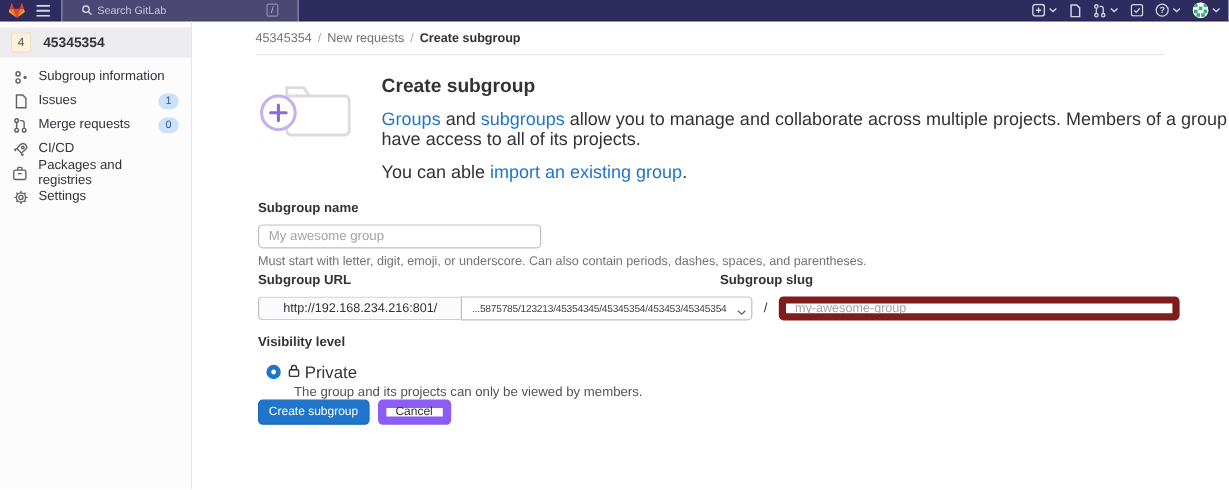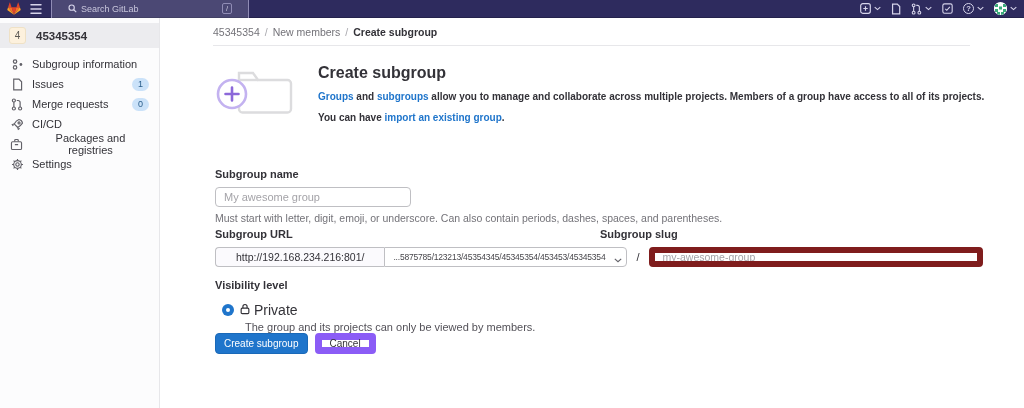--- a/index.html
+++ b/index.html
@@ -43,47 +43,47 @@
     padding:0 9px; gap:10px; cursor:pointer;
   }
   .group-avatar {
     width:17px; height:17px; background:#fdf1dd; border:1px solid #efe1c6; border-radius:3px;
     display:flex; align-items:center; justify-content:center; font-size:10px; color:#5c5954;
   }
   .group-name { font-size:11.5px; font-weight:bold; color:#333238; }
   .menu { margin-top:6px; }
   .menu-item {
     height:20px; display:flex; align-items:center; gap:8px; padding:0 10px;
-    font-size:11px; color:#333238; cursor:pointer;text-align:center;
+    font-size:11px; color:#333238; cursor:pointer;
   }
   .menu-item .mi-icon { display:inline-flex; color:#626168; width:14px; justify-content:center; }
   .pill {
     margin-left:auto; background:#cbe2f9; color:#2a5e8c; border-radius:8px;
     font-size:9px; line-height:13px; padding:0 6px;
   }
   
   .content { position:absolute; top:18px; left:160px; right:0; bottom:0; background:#fff; }
   .breadcrumb {
     position:absolute; top:8px; left:53px; font-size:10.5px; color:#737278;
     display:flex; gap:5px; align-items:center;
   }
   .breadcrumb .crumb { cursor:pointer; }
   .breadcrumb .sep { color:#a8a7ad; }
   .breadcrumb .current { font-weight:bold; color:#333238; }
   .top-divider { position:absolute; top:27px; left:53px; right:54px; border-bottom:1px solid #e7e7ea; }
   .page-header { position:absolute; top:43px; left:55px; display:flex; gap:21px; }
   .page-title { font-size:16px; font-weight:bold; color:#333238; margin:3px 0 9px; }
-  .desc, .desc2 { font-size:10px; color:#333238;font-weight:bold; }
+  .desc, .desc2 { font-size:15px; color:#333238; }
   .desc2 { margin-top:10px; }
   a.lnk { color:#1f75cb; text-decoration:none; cursor:pointer; }
   
   .lbl { font-size:11px; font-weight:bold; color:#333238;margin-top:26px; }
   .field-name { position:absolute; top:124px; left:55px; }
   .field-name input {
-    display:block; margin-top:7px; width:196px; height:20px;
+    display:block; margin-top:7px; width:236px; height:20px;
     border:1px solid #bfbfc3; border-radius:4px; padding:0 8px;
     font-size:11px; font-family:"Liberation Sans", sans-serif; color:#333238; outline:none; background:#fff;
   }
   .help-text { margin-top:5px; font-size:10.5px; color:#737278; }
   input::placeholder { color:#a4a3a8; }
   .url-section { position:absolute; top:184px; left:55px; right:41px; }
   .url-labels { display:flex; }
   .url-labels .l1 { width:385px; }
   .url-controls { display:flex; align-items:center; margin-top:7px; height:20px; }
   .input-prepend {
@@ -299,39 +299,39 @@
         <span>Settings</span>
       </div>
     </div>
   </div>
 
   <div class="content">
 
     <div class="breadcrumb">
       <span class="crumb">45345354</span>
       <span class="sep">/</span>
-      <span class="crumb">New members</span>
+      <span class="crumb">New requests</span>
       <span class="sep">/</span>
       <span class="crumb current">Create subgroup</span>
     </div>
     <div class="top-divider"></div>
 
     <div class="page-header">
       <span>
         <svg width="82" height="56" viewBox="0 0 82 56">
           <path d="M24 12h14l5 7h29.5a3.5 3.5 0 013.5 3.5V48a3.5 3.5 0 01-3.5 3.5h-45A3.5 3.5 0 0124 48z" fill="#fff" stroke="#dcdcde" stroke-width="2.4"></path>
           <path d="M24 19h19" stroke="#dcdcde" stroke-width="2.4" fill="none"></path>
           <circle cx="17" cy="33" r="14" fill="#fff" stroke="#c3b2f0" stroke-width="2.6"></circle>
           <path d="M17 26.5v13M10.5 33h13" stroke="#8c68d9" stroke-width="2.6" stroke-linecap="round"></path>
         </svg>
       </span>
       <div>
         <div class="page-title">Create subgroup</div>
         <div class="desc"><a class="lnk">Groups</a><span> and </span><a class="lnk">subgroups</a><span> allow you to manage and collaborate across multiple projects. Members of a group have access to all of its projects.</span></div>
-        <div class="desc2"><span>You can have </span><a class="lnk">import an existing group</a><span>.</span></div>
+        <div class="desc2"><span>You can able </span><a class="lnk">import an existing group</a><span>.</span></div>
       </div>
     </div>
 
     <div class="field-name">
       <div class="lbl">Subgroup name</div>
       <input type="text" placeholder="My awesome group" style="">
       <div class="help-text">Must start with letter, digit, emoji, or underscore. Can also contain periods, dashes, spaces, and parentheses.</div>
     </div>
 
     <div class="url-section">

